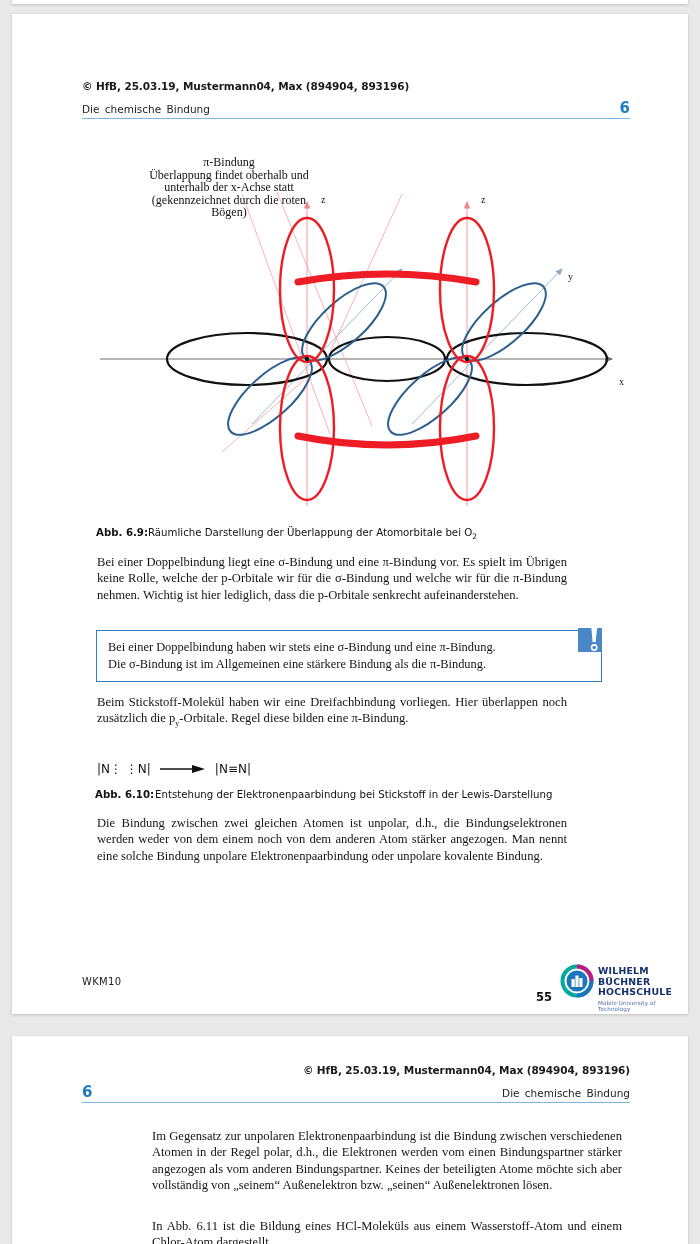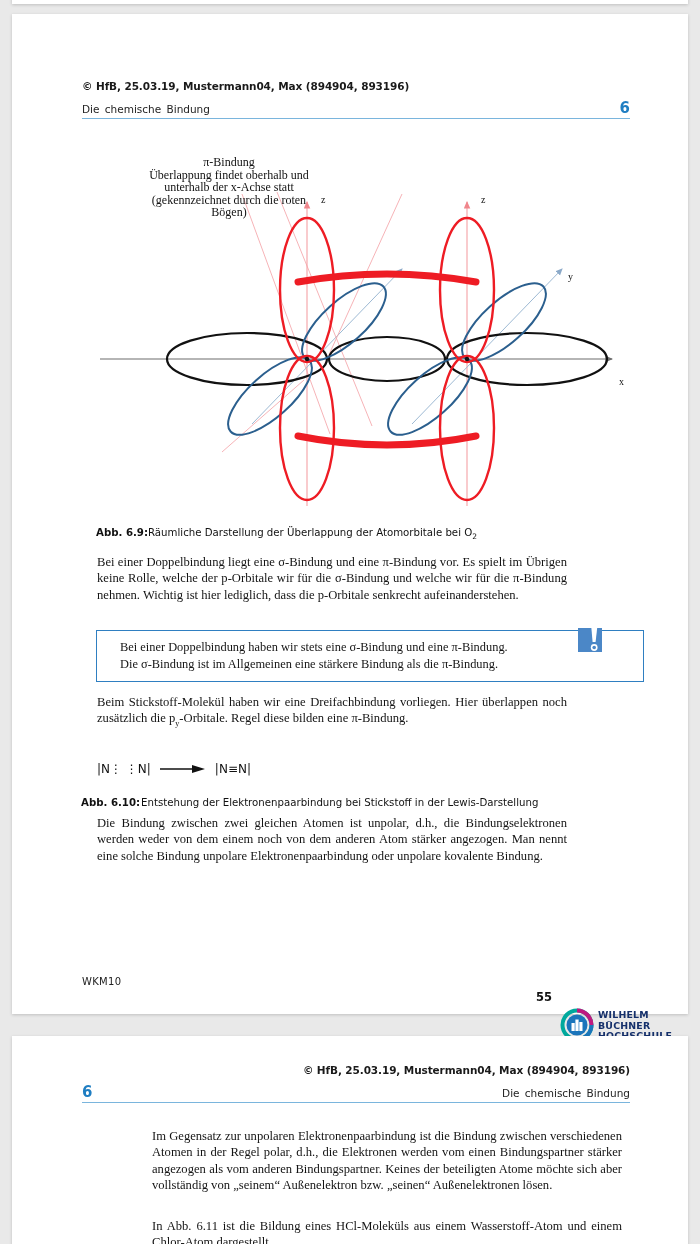--- a/index.html
+++ b/index.html
@@ -73,23 +73,23 @@
   .para{
     position:absolute;left:85px;width:470px;
     font-family:"Liberation Serif", serif;
     font-size:12.6px;line-height:16.4px;
     color:#141414;text-align:justify;
     hyphens:manual;
   }
 
   
   .callout{
-    position:absolute;left:84px;top:616px;width:548px;
+    position:absolute;left:84px;top:616px;width:506px;
     border:1.2px solid #2f7fc1;
-    padding:8px 11px 9px 23px;
+    padding:8px 11px 9px 11px;
     box-sizing:border-box;
   }
   .callout p{
     margin:0;
     font-family:"Liberation Serif", serif;
     font-size:12.4px;line-height:16.6px;color:#141414;
   }
   .bang-icon{
     position:absolute;left:566px;top:614px;
     width:24px;height:24px;background:#4b87c7;
@@ -111,21 +111,21 @@
   .foot-code{
     position:absolute;left:70px;top:962px;
     font-family:"DejaVu Sans", sans-serif;
     font-size:10px;color:#222;letter-spacing:.3px;
   }
   .foot-page{
     position:absolute;left:514px;top:960px;width:26px;text-align:right;
     font-family:"DejaVu Sans", sans-serif;
     font-weight:bold;font-size:11.5px;color:#111;margin-top:16px;
   }
-  .logo{position:absolute;left:548px;top:950px;width:120px;height:40px;margin-top:44px;}
+  .logo{position:absolute;left:548px;top:950px;width:120px;height:40px;}
   .logo-txt{position:absolute;left:38px;top:2px;}
   .logo-l1,.logo-l2{
     font-family:"DejaVu Sans", sans-serif;
     font-weight:bold;font-size:9.4px;color:#15306b;
     letter-spacing:.2px;line-height:10.5px;display:block;
   }
   .logo-l3{
     font-family:"DejaVu Sans", sans-serif;
     font-size:5.6px;color:#4a6ba8;display:block;margin-top:2px;
     letter-spacing:.1px;
@@ -237,21 +237,21 @@
 
   <div class="lewis">
     <span>|N⋮ ⋮N|</span>
     <svg width="46" height="10">
       <line x1="0" y1="5" x2="34" y2="5" stroke="#111" stroke-width="1.3"></line>
       <path d="M32,1 L45,5 L32,9 Z" fill="#111"></path>
     </svg>
     <span>|N≡N|</span>
   </div>
 
-  <div class="caption" style="left:69px;top:775px;margin-top:8px;">
+  <div class="caption" style="left:83px;top:775px;">
     <span class="lbl" style="min-width:60px">Abb. 6.10:</span><span>Entstehung der Elektronenpaarbindung bei Stickstoff in der Lewis-Darstellung</span>
   </div>
 
   <div class="para" style="top:801px;">Die Bindung zwischen zwei gleichen Atomen ist unpolar, d.h., die Bindungselektronen werden weder von dem einem noch von dem anderen Atom stärker angezogen. Man nennt eine solche Bindung unpolare Elektronenpaarbindung oder unpolare kovalente Bindung.</div>
 
   <div class="foot-code">WKM10</div>
   <div class="foot-page">55</div>
 
   <div class="logo">
     <svg width="34" height="34" viewBox="0 0 34 34">

